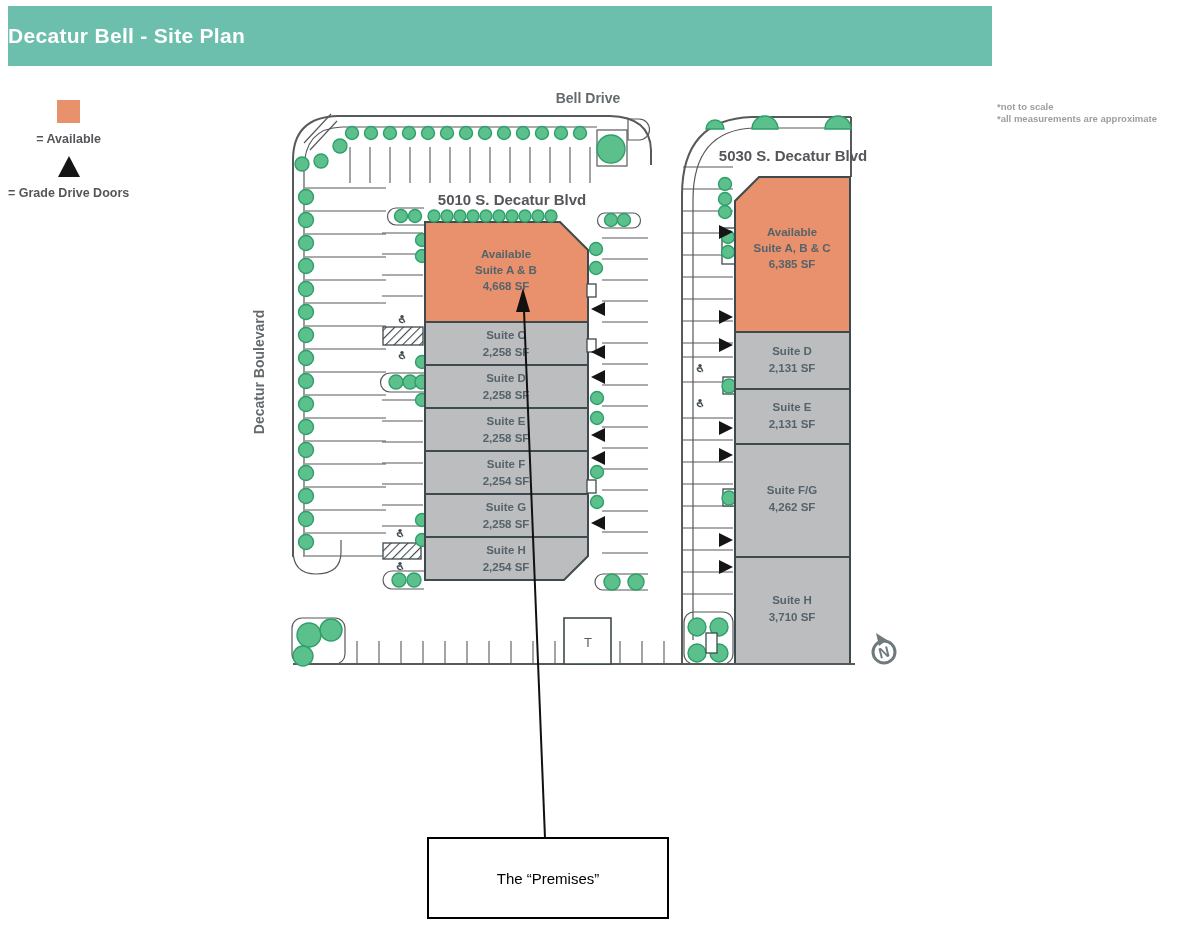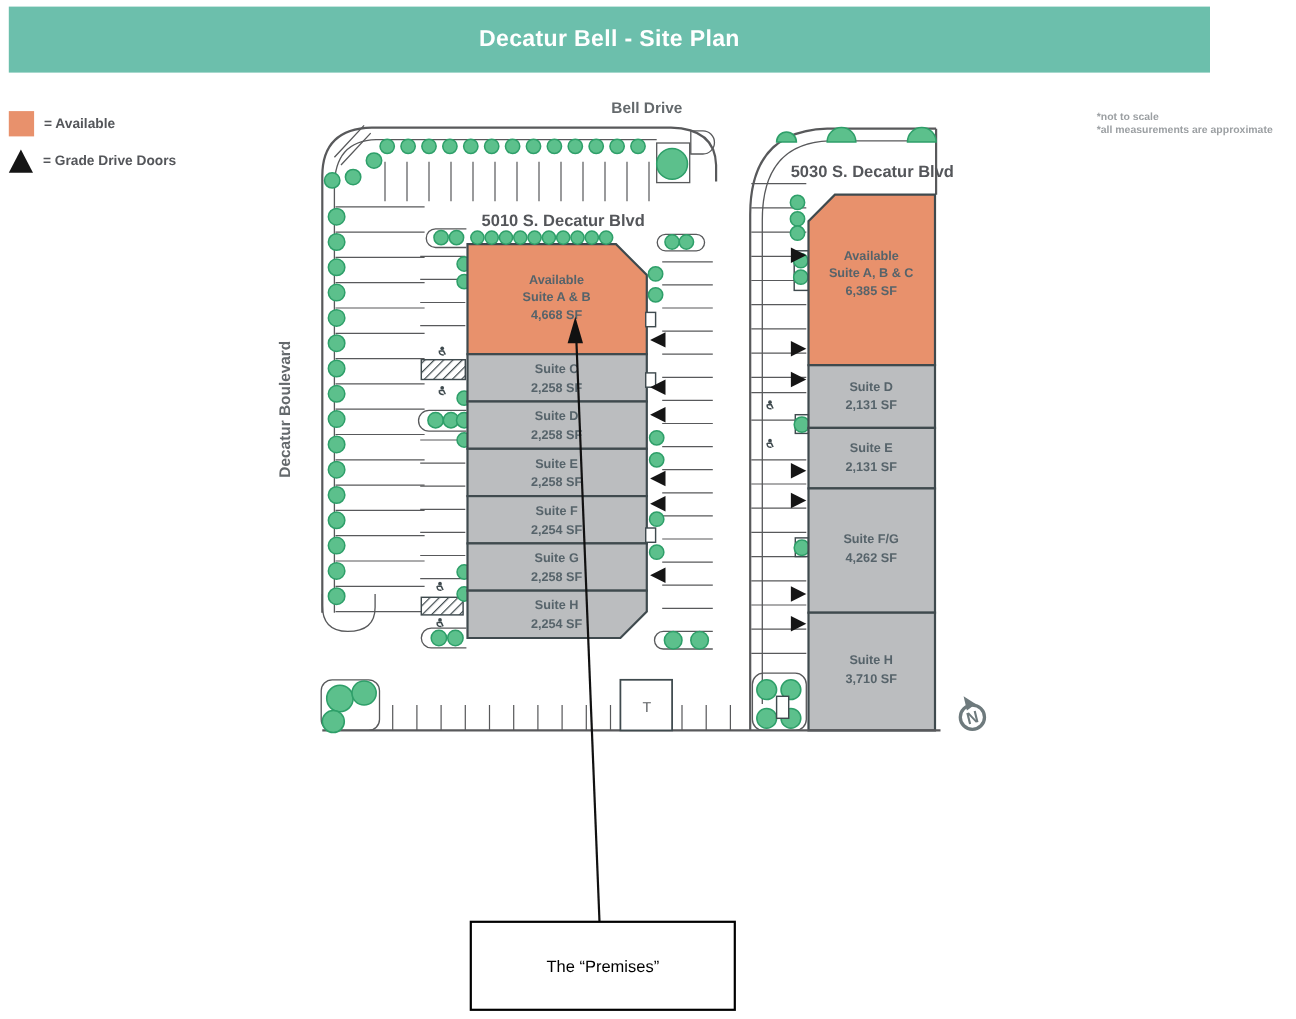--- a/index.html
+++ b/index.html
@@ -3,27 +3,27 @@
 <meta charset="utf-8">
 <style>
   :root{
     --header_bg:#6CBFAC; --available:#E8916C; --leased:#BBBDBF;
     --tree:#5CC08C; --tree_stroke:#2E9F69; --outline:#3F4A4E;
     --line:#58595B; --text:#54565A;
   }
   html,body{margin:0;padding:0;background:#fff;}
   body{width:1178px;height:926px;position:relative;overflow:hidden;
        font-family:"Liberation Sans",sans-serif;}
-  .header{position:absolute;left:8px;top:6px;width:1092px;height:60px;
+  .header{position:absolute;left:8px;top:6px;width:984px;height:60px;
           background:var(--header_bg);display:flex;align-items:center;
-          justify-content:center;z-index:2;}
+          z-index:2;}
   .header h1{color:#fff;font-size:21px;font-weight:bold;margin:0;letter-spacing:.3px;}
   .legend{position:absolute;left:8px;top:100px;z-index:2;color:var(--text);
           font-weight:bold;font-size:12.5px;}
-  .legend-row{display:flex;align-items:center;gap:9px;margin-bottom:10px;min-height:24px;}
+  .legend-row{display:flex;align-items:center;gap:9px;margin-bottom:10px;min-height:24px;flex-direction:column;}
   .swatch{width:23px;height:23px;background:var(--available);}
   .tri{width:0;height:0;border-left:11px solid transparent;
        border-right:11px solid transparent;border-bottom:21px solid #151515;}
   .notes{position:absolute;left:997px;top:101px;z-index:2;font-size:9.5px;
          color:#9B9FA2;line-height:12px;font-weight:bold;}
   svg.plan{position:absolute;left:0;top:0;z-index:1;}
   
   .curb{fill:none;stroke:var(--line);stroke-width:2;}
   .thin{fill:none;stroke:var(--line);stroke-width:1.2;}
   .tick{fill:none;stroke:var(--line);stroke-width:1.1;}

